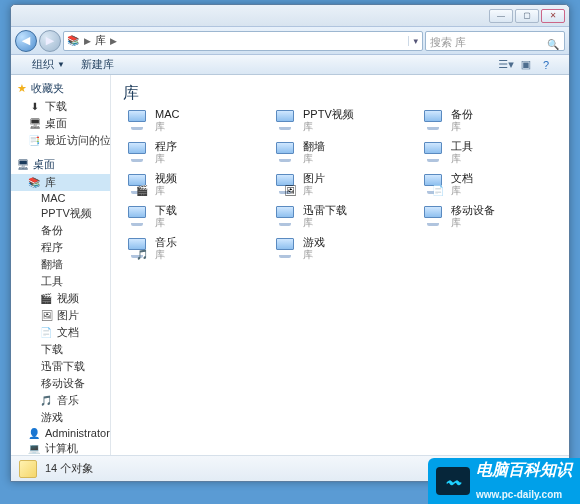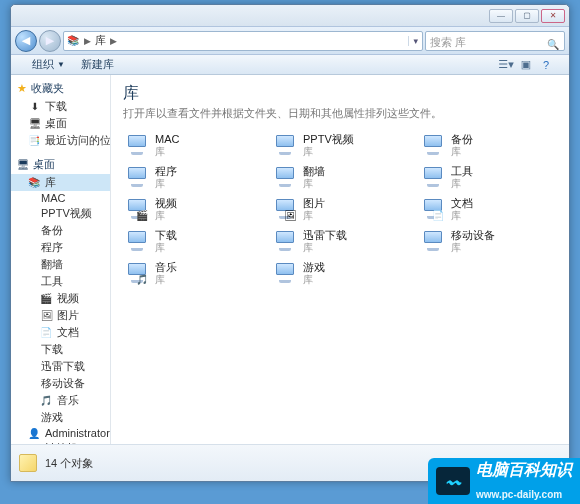--- a/index.html
+++ b/index.html
@@ -36,21 +36,21 @@
   .cdesc { font-size: 11px; color: #777; margin-bottom: 10px; }
   .grid { display: grid; grid-template-columns: repeat(3, 1fr); gap: 4px 10px; }
   .lib { display: flex; align-items: center; gap: 6px; padding: 2px; cursor: pointer; }
   .licn { width: 24px; height: 24px; position: relative; flex-shrink: 0; }
   .licn .screen { position: absolute; top: 2px; left: 3px; width: 18px; height: 12px; background: linear-gradient(180deg,#cfe7ff,#8fc0ef); border: 1px solid #5a8ac0; border-radius: 1px; }
   .licn .stand { position: absolute; bottom: 2px; left: 6px; width: 12px; height: 3px; background: #b0c4de; border-radius: 0 0 2px 2px; }
   .licn .overlay { position: absolute; bottom: 0; right: 0; font-size: 10px; line-height: 1; }
   .ltxt { display: flex; flex-direction: column; line-height: 1.1; }
   .lname { font-size: 11px; color: #222; }
   .lsub { font-size: 10px; color: #999; }
-  .status { height: 37px; border-top: 1px solid #d6e0ea; background: linear-gradient(180deg,#f3f7fb,#e3ecf5); display: flex; align-items: center; padding: 0 8px; font-size: 11px; color: #333; gap: 8px; }
+  .status { height: 26px; border-top: 1px solid #d6e0ea; background: linear-gradient(180deg,#f3f7fb,#e3ecf5); display: flex; align-items: center; padding: 0 8px; font-size: 11px; color: #333; gap: 8px; }
   .status .sicn2 { width: 18px; height: 18px; background: linear-gradient(135deg,#fff2b0,#f5d66b); border: 1px solid #d6b85a; border-radius: 2px; }
   .watermark { position: absolute; right: 0; bottom: 0; display: flex; align-items: center; background: #00a0e9; border-radius: 6px 0 0 0; padding: 4px 8px; gap: 6px; color: #fff; font-style: italic; font-weight: bold; }
   .watermark .mon { width: 34px; height: 28px; background: #06263a; border-radius: 4px; display: flex; align-items: center; justify-content: center; color: #1fd1ff; font-size: 14px; }
   .watermark .txt1 { font-size: 16px; line-height: 1; text-align: center; }
   .watermark .txt2 { font-size: 10px; font-style: normal; opacity: .9; line-height: 1; margin-top: 12px; }
 </style>
 </head>
 <body>
 
 <div class="window">
@@ -167,21 +167,20 @@
         </div>
       <div class="nav-item">
           <span class="nicn">💻</span>
           <span>计算机</span>
         </div>
 
     </div>
 
     <div class="content">
       <div class="ctitle">库</div>
-      <div class="cdesc">打开库以查看文件并根据文件夹、日期和其他属性排列这些文件。</div>
       <div class="grid" id="lib-grid">
           <div class="lib">
             <div class="licn">
               <div class="screen"></div>
               <div class="stand"></div>
             </div>
             <div class="ltxt">
               <div class="lname">MAC</div>
               <div class="lsub">库</div>
             </div>

